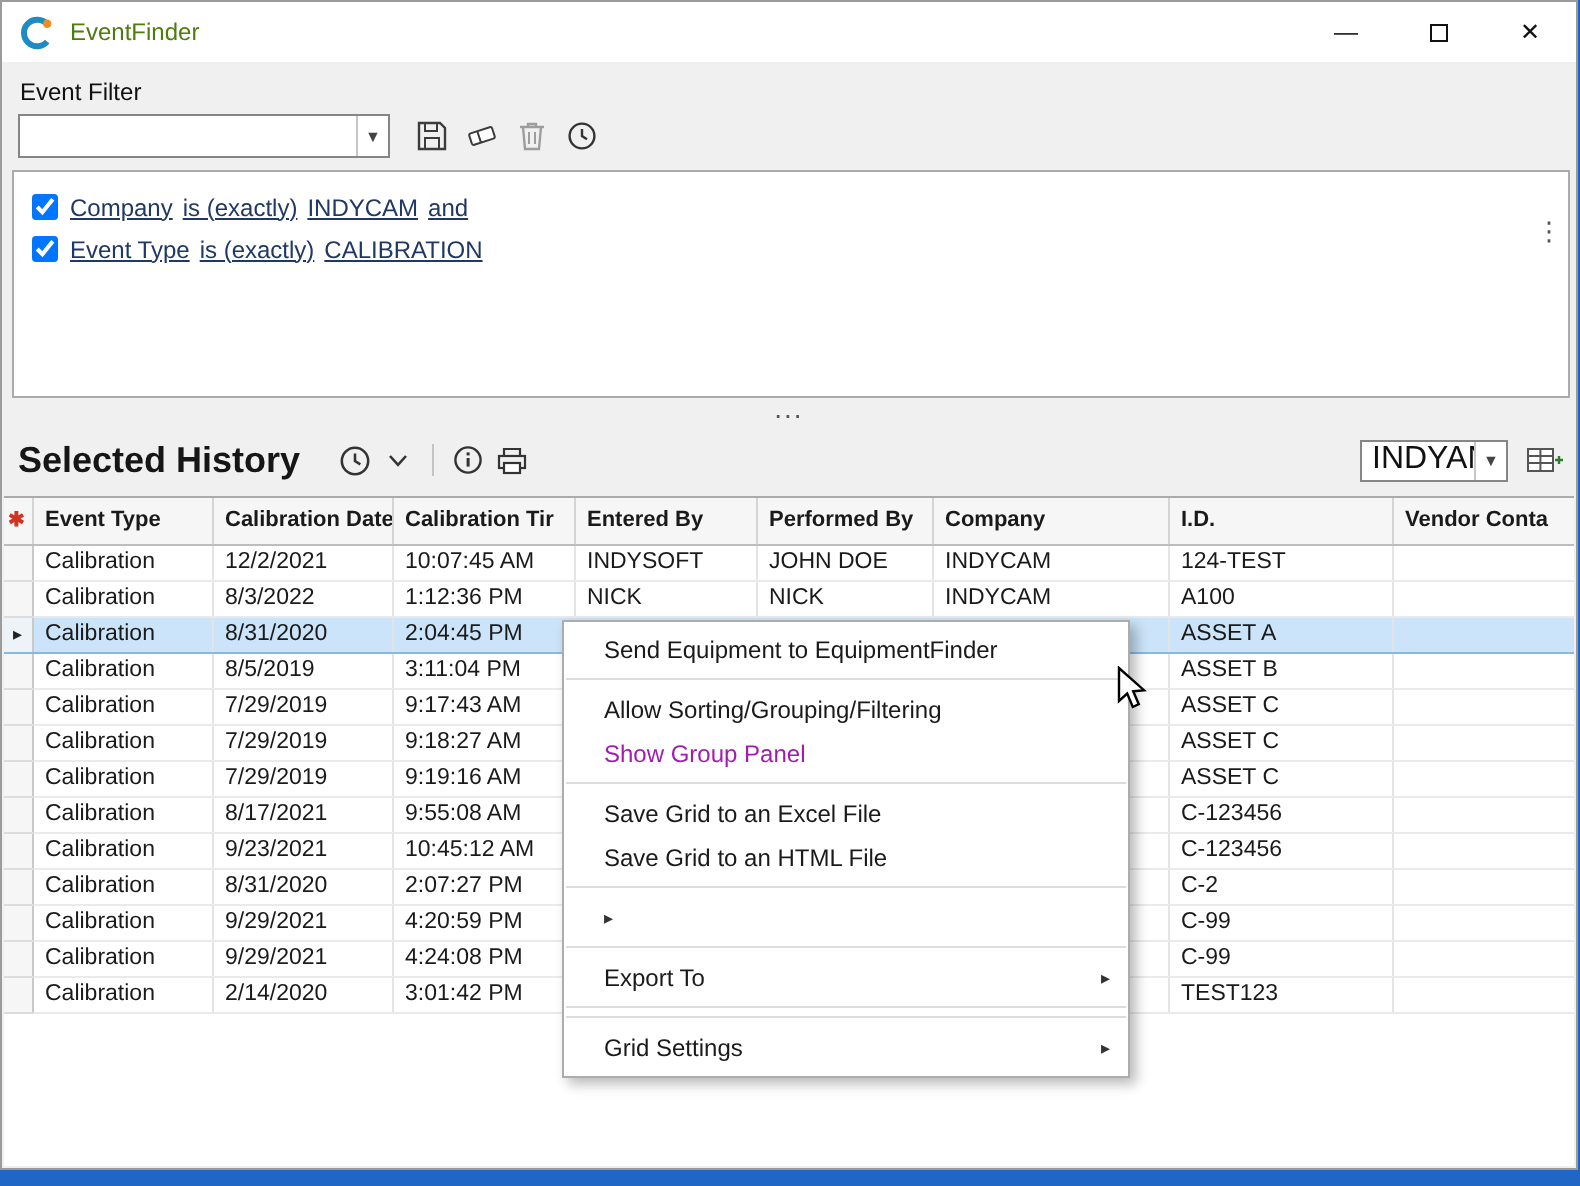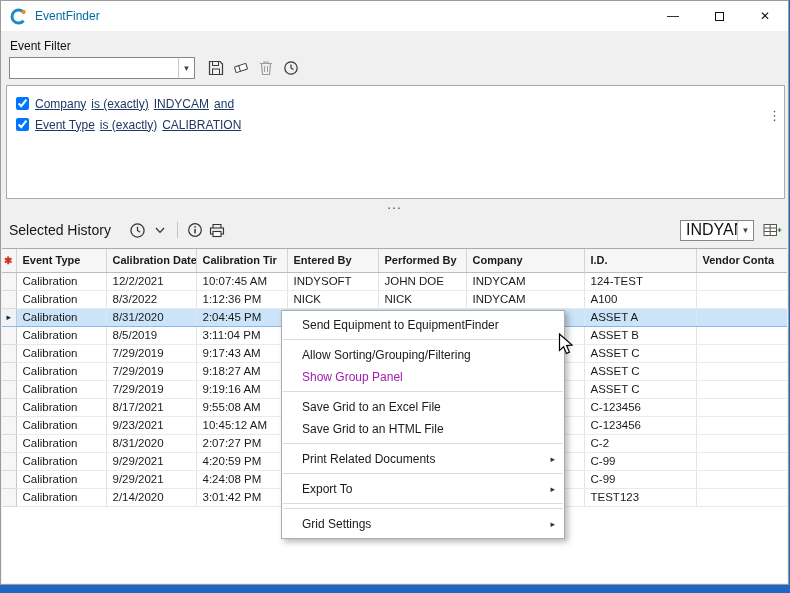--- a/index.html
+++ b/index.html
@@ -4,21 +4,21 @@
 <style>
   *{box-sizing:border-box;margin:0;padding:0}
   html,body{width:790px;height:593px}
   body{position:relative;overflow:hidden;background:#2066c4;font-family:"Liberation Sans",sans-serif;color:#111}
 
   .window{position:absolute;left:0;top:0;width:789px;height:585px;background:#f0f0f0;border:1px solid #9b9b9b}
 
   
   .titlebar{position:absolute;left:0;top:0;right:0;height:30px;background:#fff;display:flex;align-items:center}
   .app-icon{margin:0 8px 0 9px;display:flex;align-items:center}
-  .title{font-size:12px;color:#0369a1}
+  .title{font-size:12px;color:#4d7c0f}
   .win-controls{margin-left:auto;display:flex;height:100%}
   .win-btn{width:46px;height:100%;display:flex;align-items:center;justify-content:center;font-size:12px;color:#111;background:transparent;border:none}
   .maxbox{width:9px;height:9px;border:1px solid #111;display:inline-block}
 
   
   .filter-label{position:absolute;left:9px;top:38px;font-size:12px}
   .filter-row{position:absolute;left:8px;top:56px;display:flex;align-items:center}
   .combo{height:22px;background:#fff;border:1px solid #868686;display:flex;align-items:center}
   .filter-combo{width:186px;margin-right:8px}
   .combo .val{flex:1;padding-left:5px;font-size:12px;white-space:nowrap;overflow:hidden}
@@ -30,21 +30,21 @@
   .cond-line input{width:13px;height:13px;margin-right:6px}
   .tok{color:#1f3864;text-decoration:underline;margin-right:5px;cursor:pointer}
   .add-cond{color:#0033cc;height:20px;display:flex;align-items:center;margin-top:1px;cursor:pointer}
   .panel-handle{position:absolute;right:3px;top:22px;color:#555;font-size:13px}
   .panel-handle::before{content:"\22EE"}
   .splitter{position:absolute;left:0;top:197px;width:100%;text-align:center;color:#555;font-size:14px;line-height:12px;letter-spacing:1px}
   .splitter::before{content:"..."}
 
   
   .history-bar{position:absolute;left:8px;top:214px;right:5px;height:30px;display:flex;align-items:center}
-  .history-title{font-size:14px;font-weight:normal;color:#161616;margin-right:16px}
+  .history-title{font-size:18px;font-weight:bold;color:#161616;margin-right:16px}
   .hb-icon{width:22px;height:22px;display:flex;align-items:center;justify-content:center;background:none;border:none}
   .vsep{width:1px;height:16px;background:#c4c4c4;margin:0 6px}
   .spacer{flex:1}
   .user-combo{width:74px;height:21px;margin-right:7px}
   .user-combo .val{font-size:16px}
 
   
   .grid-wrap{position:absolute;left:1px;right:1px;top:247px;bottom:1px;background:#fff;border-top:1px solid #ababab;overflow:hidden}
   table{border-collapse:collapse;table-layout:fixed;width:790px}
   col.c0{width:14px}col.c1{width:90px}col.c2{width:90px}col.c3{width:91px}col.c4{width:91px}
@@ -381,21 +381,20 @@
     </div>
     <div class="menu-sep"></div>
     <div class="menu-item">
       <span class="menu-label">Save Grid to an Excel File</span>
     </div>
     <div class="menu-item">
       <span class="menu-label">Save Grid to an HTML File</span>
     </div>
     <div class="menu-sep"></div>
     <div class="menu-item">
-      <span class="menu-label">Print Related Documents</span>
       <span class="submenu-arrow">▸</span>
     </div>
     <div class="menu-sep"></div>
     <div class="menu-item">
       <span class="menu-label">Export To</span>
       <span class="submenu-arrow">▸</span>
     </div>
     <div class="menu-sep"></div>
     <div class="menu-sep"></div>
     <div class="menu-item">

